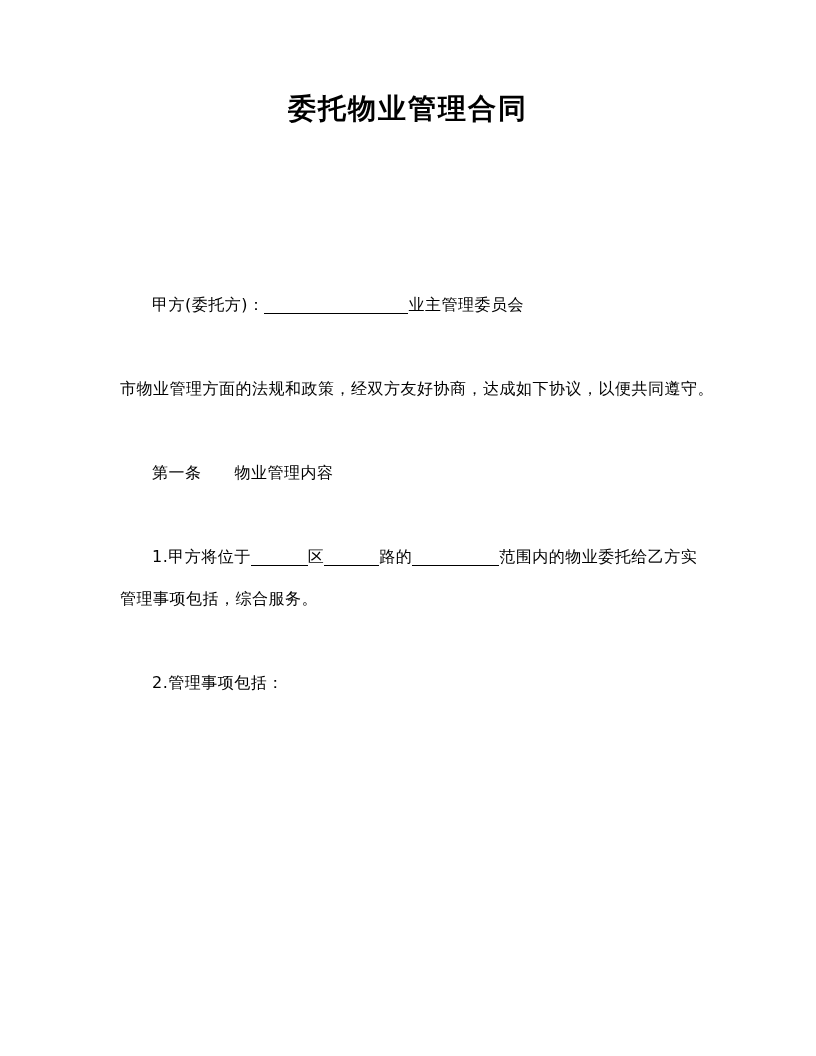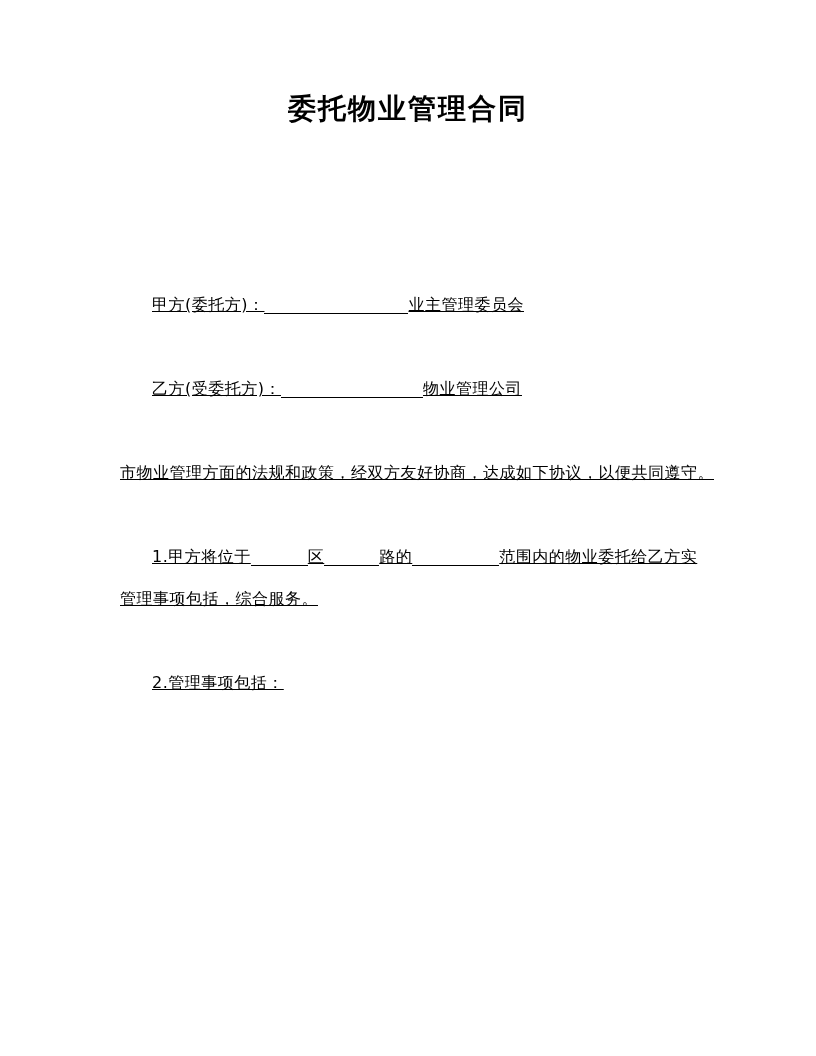--- a/index.html
+++ b/index.html
@@ -27,21 +27,20 @@
     letter-spacing: 2px;
     margin: 0 0 156px 0;
   }
   .para {
     margin: 0 0 42px 0;
   }
   .line {
     font-size: 16px;
     line-height: 42px;
     white-space: nowrap;
-    text-decoration: underline;
   }
   .line.first {
     text-indent: 32px;
   }
   .run {
     letter-spacing: 0.5px;
   }
   .blank {
     display: inline-block;
     height: 16px;
@@ -52,24 +51,24 @@
 </head>
 <body>
 
 <div class="page">
   <h1 class="doc-title">委托物业管理合同</h1>
   <div class="doc-body">
       <div class="para">
         <div class="line first"><span class="run">甲方(委托方)：</span><span class="blank" style="width: 144px; border-bottom-color: rgb(0, 0, 0);"></span><span class="run">业主管理委员会</span></div>
       </div>
       <div class="para">
-        <div class="line first"><span class="run">乙方(受委托方)：</span><span class="blank" style="width: 142px; border-bottom-color: rgb(0, 0, 0);"></span><span class="run">物业管理公司</span></div>
+        <div class="line"><span class="run">市物业管理方面的法规和政策，经双方友好协商，达成如下协议，以便共同遵守。</span></div>
       </div>
       <div class="para">
-        <div class="line"><span class="run">市物业管理方面的法规和政策，经双方友好协商，达成如下协议，以便共同遵守。</span></div>
+        <div class="line first"><span class="run">第一条　　物业管理内容</span></div>
       </div>
       <div class="para">
         <div class="line first"><span class="run">1.甲方将位于</span><span class="blank" style="width: 57px; border-bottom-color: rgb(0, 0, 0);"></span><span class="run">区</span><span class="blank" style="width: 55px; border-bottom-color: rgb(0, 0, 0);"></span><span class="run">路的</span><span class="blank" style="width: 87px; border-bottom-color: rgb(0, 0, 0);"></span><span class="run">范围内的物业委托给乙方实</span></div>
         <div class="line"><span class="run">管理事项包括，综合服务。</span></div>
       </div>
       <div class="para">
         <div class="line first"><span class="run">2.管理事项包括：</span></div>
       </div>
     </div>
 </div>

